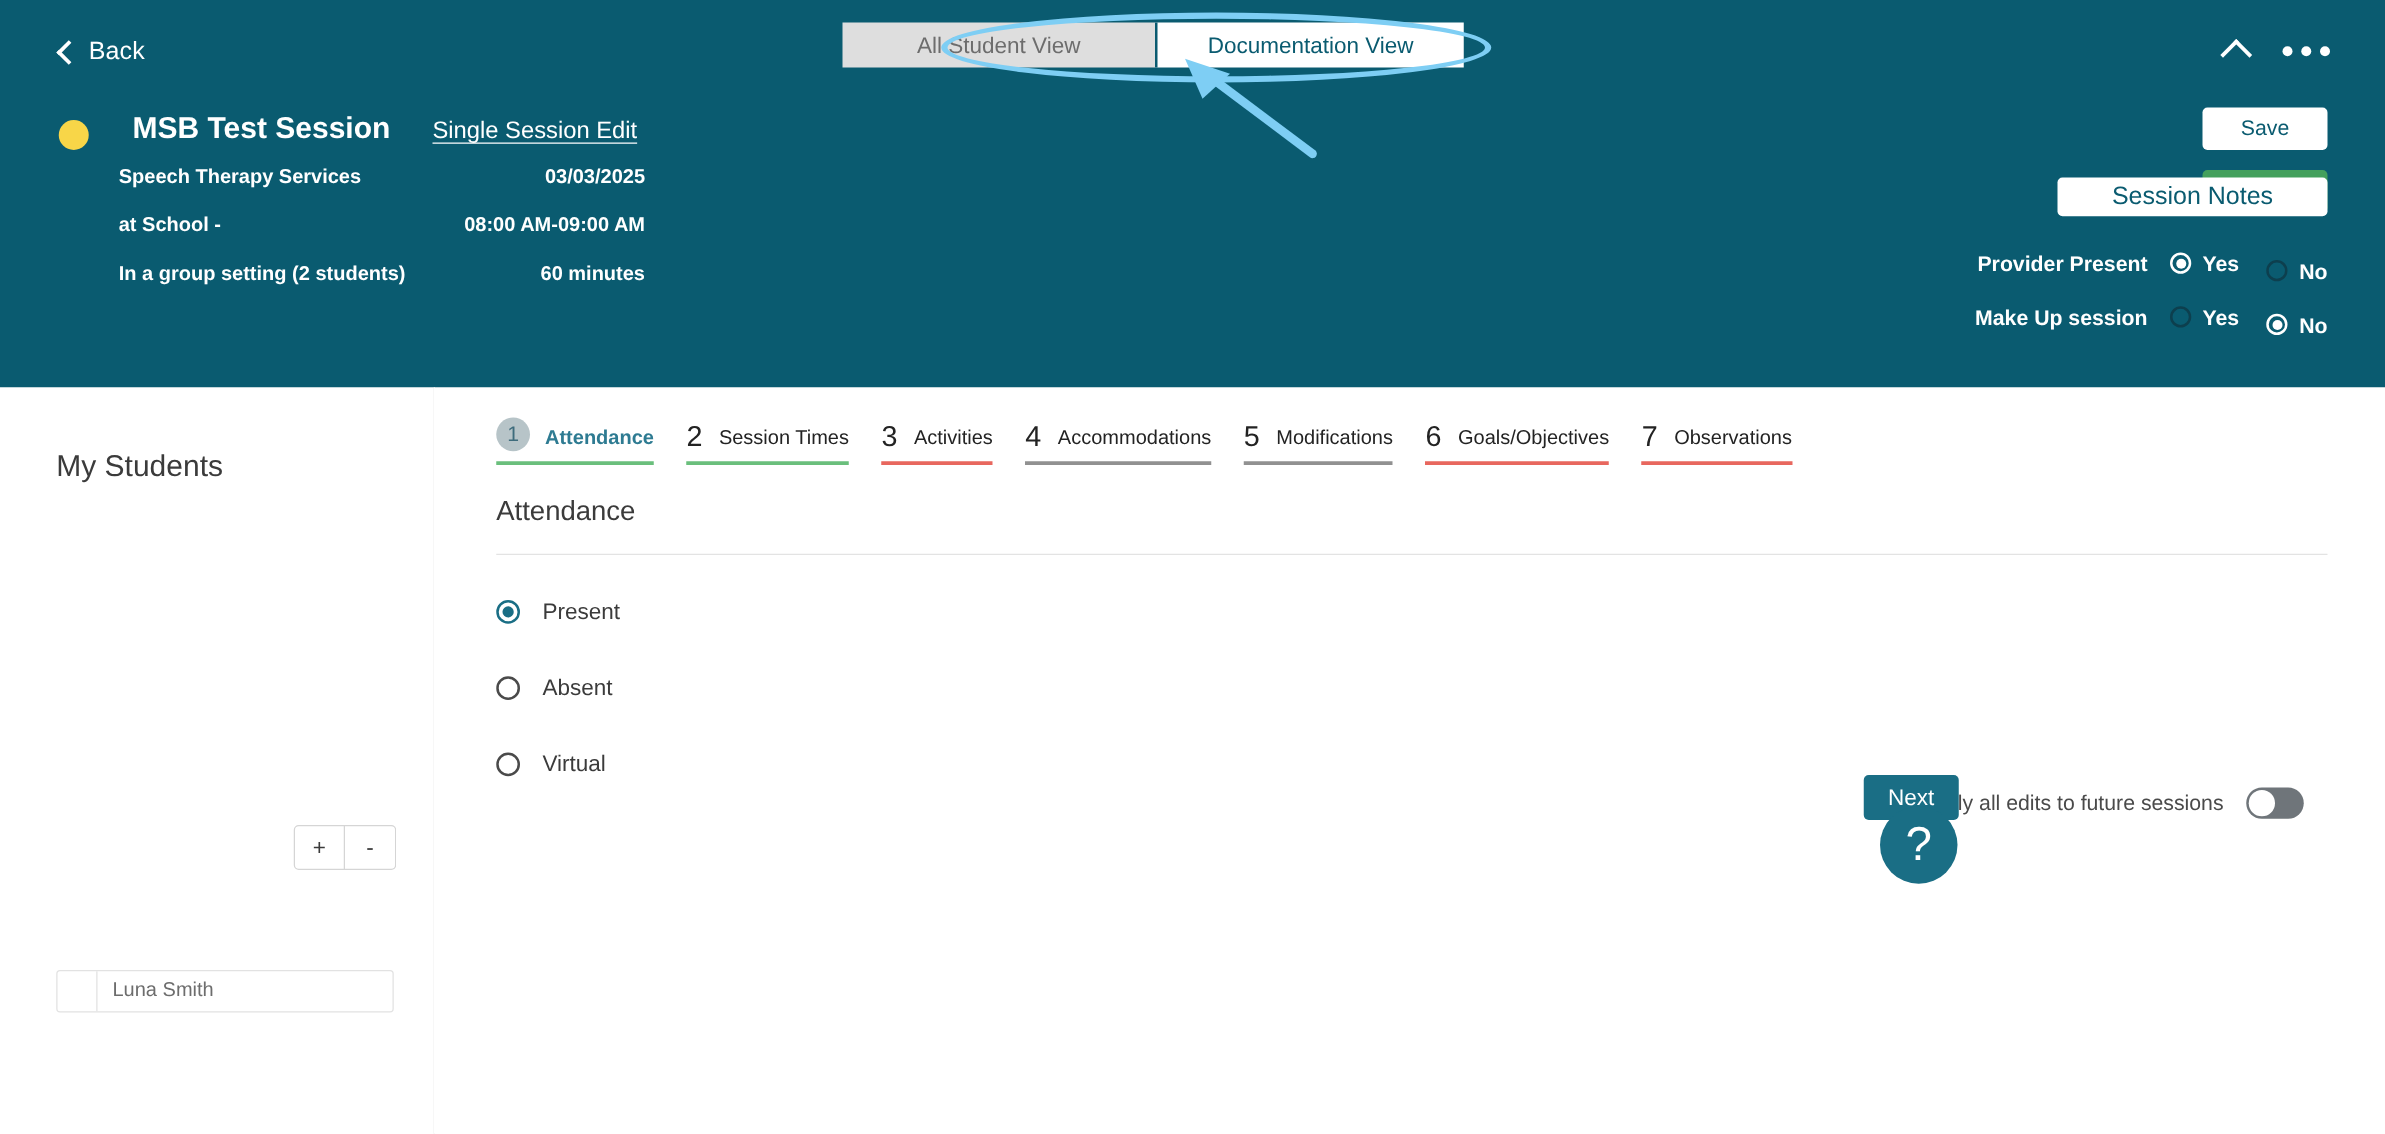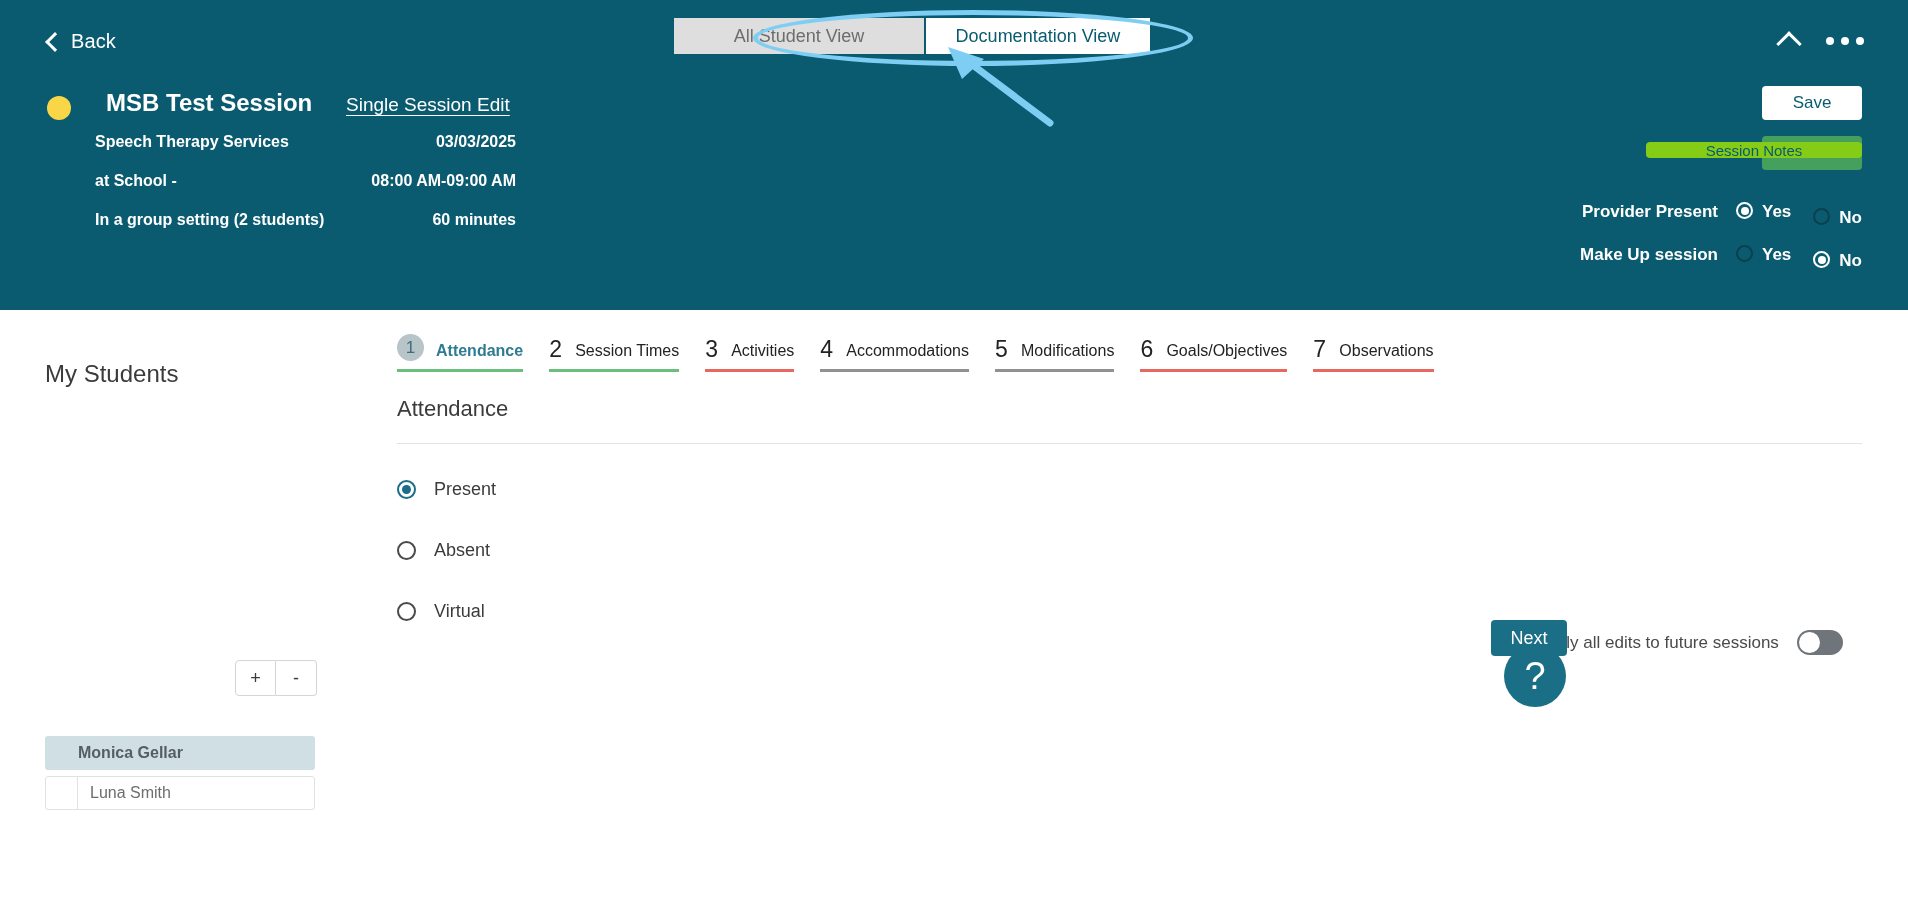--- a/index.html
+++ b/index.html
@@ -86,21 +86,21 @@
     display: flex; align-items: center; justify-content: center;
     cursor: pointer;
     white-space: nowrap;
   }
   .seg-inactive {
     width: 250px;
     background: #dedede;
     color: #6d6d6d;
   }
   .seg-active {
-    width: 226px;
+    width: 247px;
     background: #ffffff;
     color: #0a5b70;
     border-left: 2px solid #0a5b70;
   }
 
   
   .annot-ellipse {
     position: absolute;
     left: 753px; top: 10px;
     width: 440px; height: 56px;
@@ -142,24 +142,24 @@
     border-radius: 4px;
     font-size: 17px;
     display: flex; align-items: center; justify-content: center;
     cursor: pointer;
   }
   .btn-save { width: 100px; background: #ffffff; color: #0a5b70; }
   .btn-post { width: 100px; background: #44a05c; color: #ffffff; }
   .btn-notes {
     position: absolute;
     right: 46px; top: 142px;
-    width: 216px; height: 16px;
-    background: #84cc16; color: #0a5b70;
+    width: 216px; height: 31px;
+    background: #ffffff; color: #0a5b70;
     border-radius: 4px;
-    font-size: 15px;
+    font-size: 20px;
     display: flex; align-items: center; justify-content: center;
     cursor: pointer;
   }
 
   .radio-line {
     position: absolute;
     right: 46px;
     display: flex; align-items: center; justify-content: flex-end;
     color: #ffffff; font-size: 17px; font-weight: bold;
     white-space: nowrap;
@@ -435,23 +435,20 @@
   </div>
 </div>
 
 <div class="sidebar">
   <div class="my-students">My Students</div>
   <div class="pm-group">
     <div class="pm-btn left">+</div>
     <div class="pm-btn right">-</div>
   </div>
 
-  <div class="student-item selected">
-    <span>Monica Gellar</span>
-  </div>
   <div class="student-item plain">
     <span class="cell-divider"></span>
     <span class="nm">Luna Smith</span>
   </div>
 </div>
 
 <div class="main">
 
   <div class="tabs">
     <div class="tab active">

